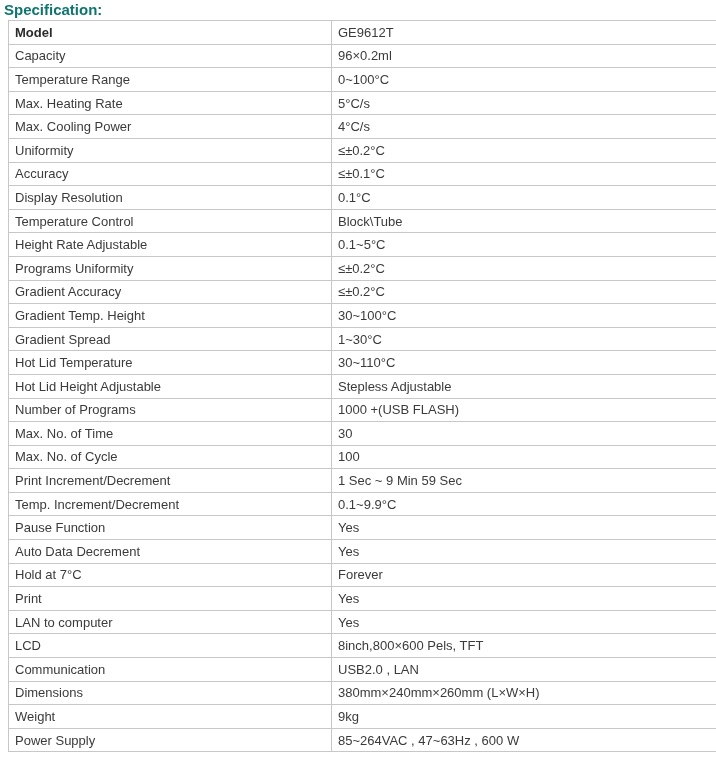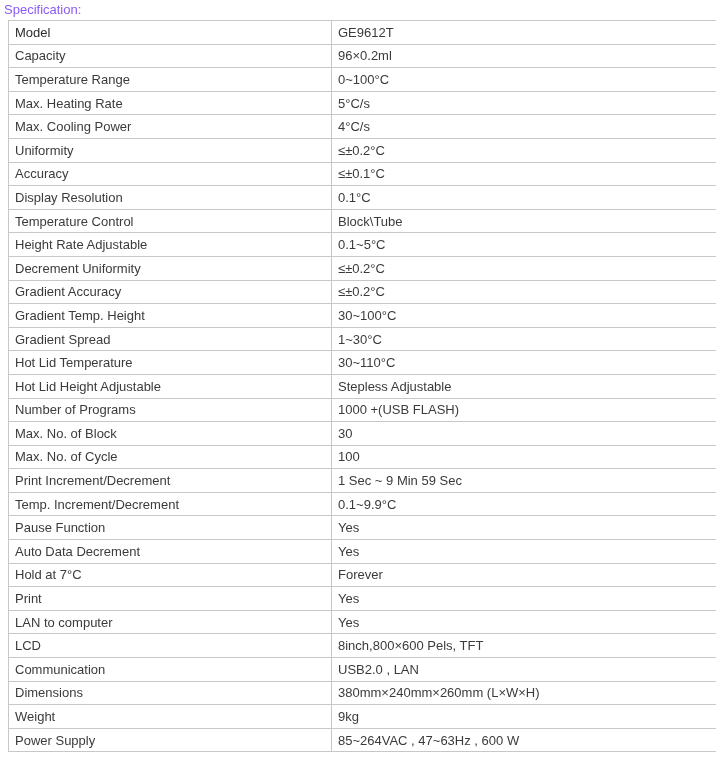--- a/index.html
+++ b/index.html
@@ -11,23 +11,23 @@
   .page {
     width: 716px;
     height: 759px;
     box-sizing: border-box;
     background: #ffffff;
     overflow: hidden;
   }
   .heading {
     margin: 0;
     padding: 3px 0 3px 4px;
-    font-size: 13px;
-    font-weight: normal;
-    color: #8b5cf6;
+    font-size: 15px;
+    font-weight: bold;
+    color: #0f766e;
     line-height: 14px;
   }
   .spec-table {
     border-collapse: collapse;
     table-layout: fixed;
     width: 701px;
     margin-left: 8px;
   }
   .spec-table td {
     border: 1px solid #c7c7c7;
@@ -36,21 +36,21 @@
     font-size: 13px;
     color: #3b3b3b;
     line-height: 15px;
     vertical-align: middle;
     white-space: nowrap;
     overflow: hidden;
   }
   .spec-table td.col-label { width: 310px; }
   .spec-table td.col-value { width: 391px; }
   .spec-table td.bold {
-    font-weight: normal;
+    font-weight: bold;
     color: #2b2b2b;
   }
 </style>
 </head>
 <body>
 
 <div class="page">
   <h1 class="heading">Specification:</h1>
   <table class="spec-table">
     <tbody id="spec-body">
@@ -88,21 +88,21 @@
         </tr>
         <tr>
           <td class="col-label">Temperature Control</td>
           <td class="col-value">Block\Tube</td>
         </tr>
         <tr>
           <td class="col-label">Height Rate Adjustable</td>
           <td class="col-value">0.1~5°C</td>
         </tr>
         <tr>
-          <td class="col-label">Decrement Uniformity</td>
+          <td class="col-label">Programs Uniformity</td>
           <td class="col-value">≤±0.2°C</td>
         </tr>
         <tr>
           <td class="col-label">Gradient Accuracy</td>
           <td class="col-value">≤±0.2°C</td>
         </tr>
         <tr>
           <td class="col-label">Gradient Temp. Height</td>
           <td class="col-value">30~100°C</td>
         </tr>
@@ -116,21 +116,21 @@
         </tr>
         <tr>
           <td class="col-label">Hot Lid Height Adjustable</td>
           <td class="col-value">Stepless Adjustable</td>
         </tr>
         <tr>
           <td class="col-label">Number of Programs</td>
           <td class="col-value">1000 +(USB FLASH)</td>
         </tr>
         <tr>
-          <td class="col-label">Max. No. of Block</td>
+          <td class="col-label">Max. No. of Time</td>
           <td class="col-value">30</td>
         </tr>
         <tr>
           <td class="col-label">Max. No. of Cycle</td>
           <td class="col-value">100</td>
         </tr>
         <tr>
           <td class="col-label">Print Increment/Decrement</td>
           <td class="col-value">1 Sec ~ 9 Min 59 Sec</td>
         </tr>

